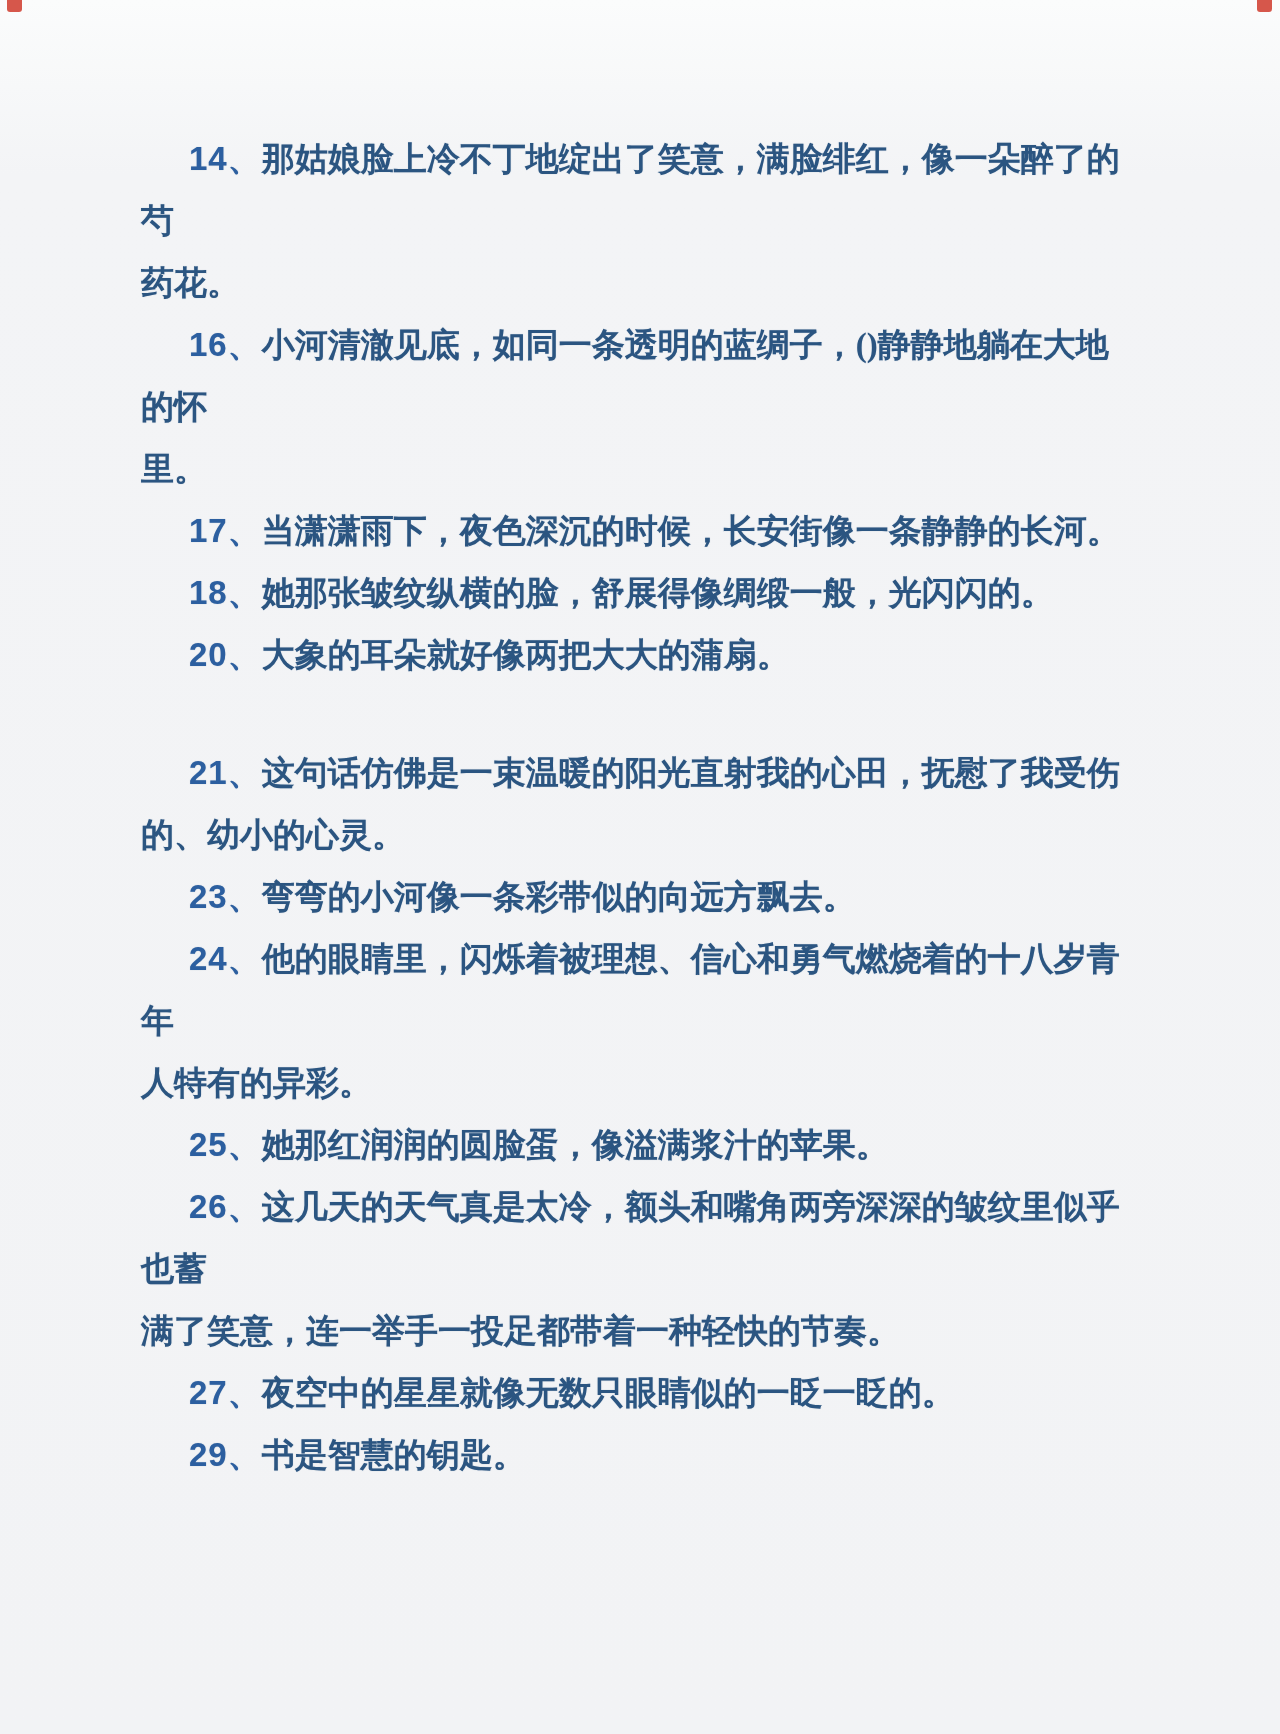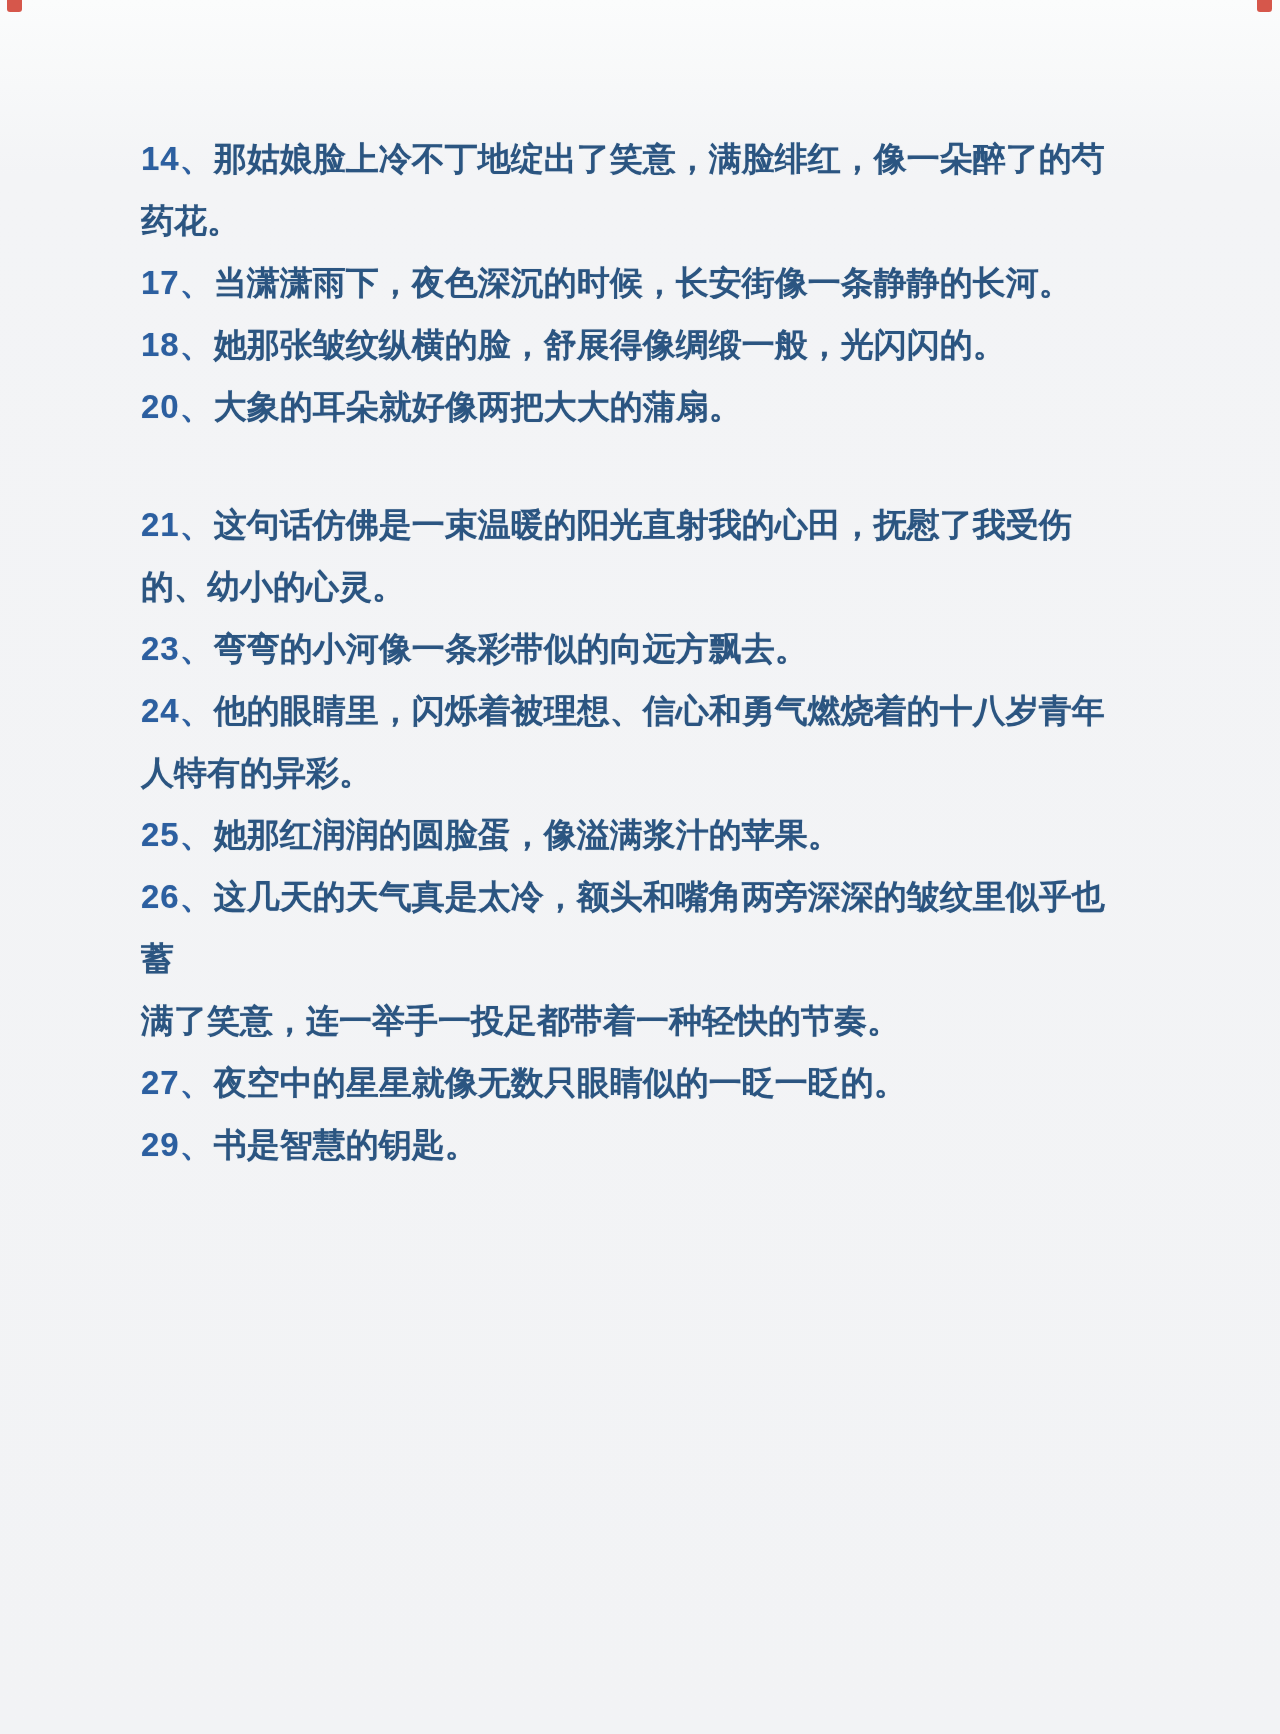--- a/index.html
+++ b/index.html
@@ -22,20 +22,21 @@
     color:#2b5581;
     white-space:pre-line;
     text-shadow:0 0 1px rgba(43,85,129,0.35);
   }
   p.gap { margin-top:56px; }
   .num {
     font-family:"Liberation Sans","DejaVu Sans",sans-serif;
     font-weight:700;
     color:#2c5fa0;
     letter-spacing:1px;
+    margin-left:48px;
   }
   .corner-mark {
     position:absolute;
     top:-6px;
     width:15px;
     height:18px;
     background:#cf3a2b;
     border-radius:3px;
     opacity:0.85;
   }
@@ -45,20 +46,22 @@
 </head>
 <body>
 
 <div class="page">
   <div class="corner-mark left"></div>
   <div class="corner-mark right"></div>
 
   <div class="content">
     <p class="sentence"><span class="num">14、</span><span>那姑娘脸上冷不丁地绽出了笑意，满脸绯红，像一朵醉了的芍
 药花。</span></p>
+    <p class="sentence"><span class="num">16、</span><span>小河清澈见底，如同一条透明的蓝绸子，()静静地躺在大地的怀
+里。</span></p>
     <p class="sentence"><span class="num">17、</span><span>当潇潇雨下，夜色深沉的时候，长安街像一条静静的长河。</span></p>
     <p class="sentence"><span class="num">18、</span><span>她那张皱纹纵横的脸，舒展得像绸缎一般，光闪闪的。</span></p>
     <p class="sentence"><span class="num">20、</span><span>大象的耳朵就好像两把大大的蒲扇。</span></p>
     <p class="sentence gap"><span class="num">21、</span><span>这句话仿佛是一束温暖的阳光直射我的心田，抚慰了我受伤
 的、幼小的心灵。</span></p>
     <p class="sentence"><span class="num">23、</span><span>弯弯的小河像一条彩带似的向远方飘去。</span></p>
     <p class="sentence"><span class="num">24、</span><span>他的眼睛里，闪烁着被理想、信心和勇气燃烧着的十八岁青年
 人特有的异彩。</span></p>
     <p class="sentence"><span class="num">25、</span><span>她那红润润的圆脸蛋，像溢满浆汁的苹果。</span></p>
     <p class="sentence"><span class="num">26、</span><span>这几天的天气真是太冷，额头和嘴角两旁深深的皱纹里似乎也蓄

